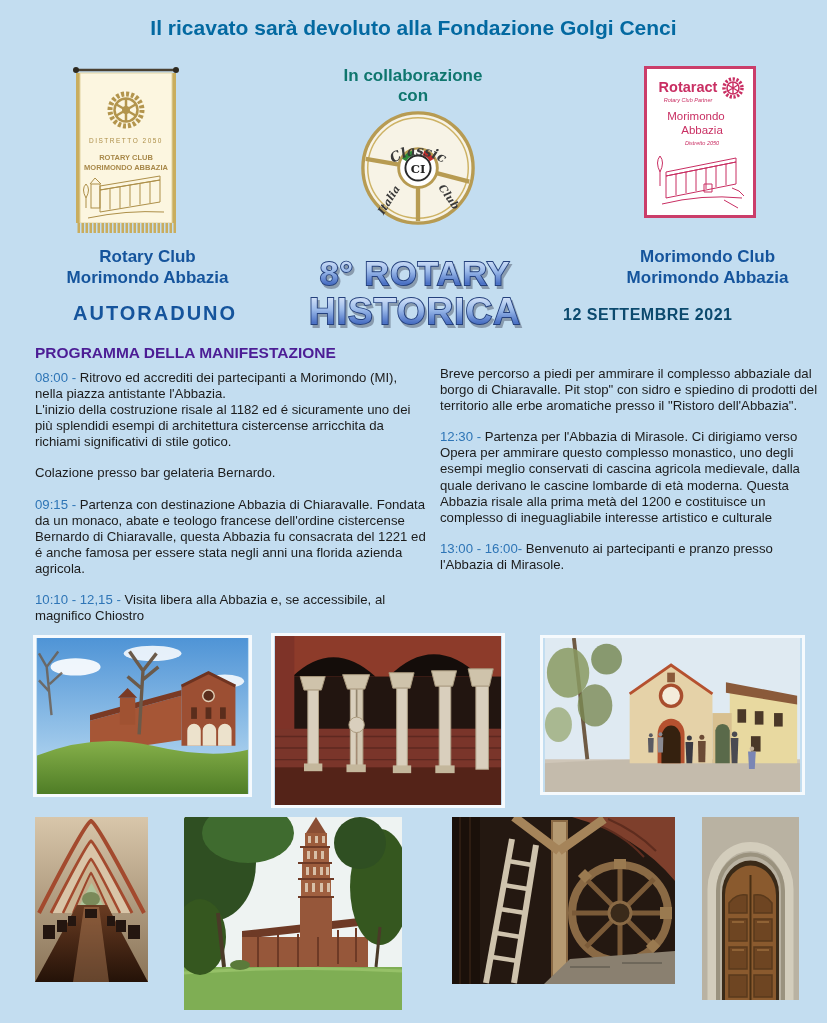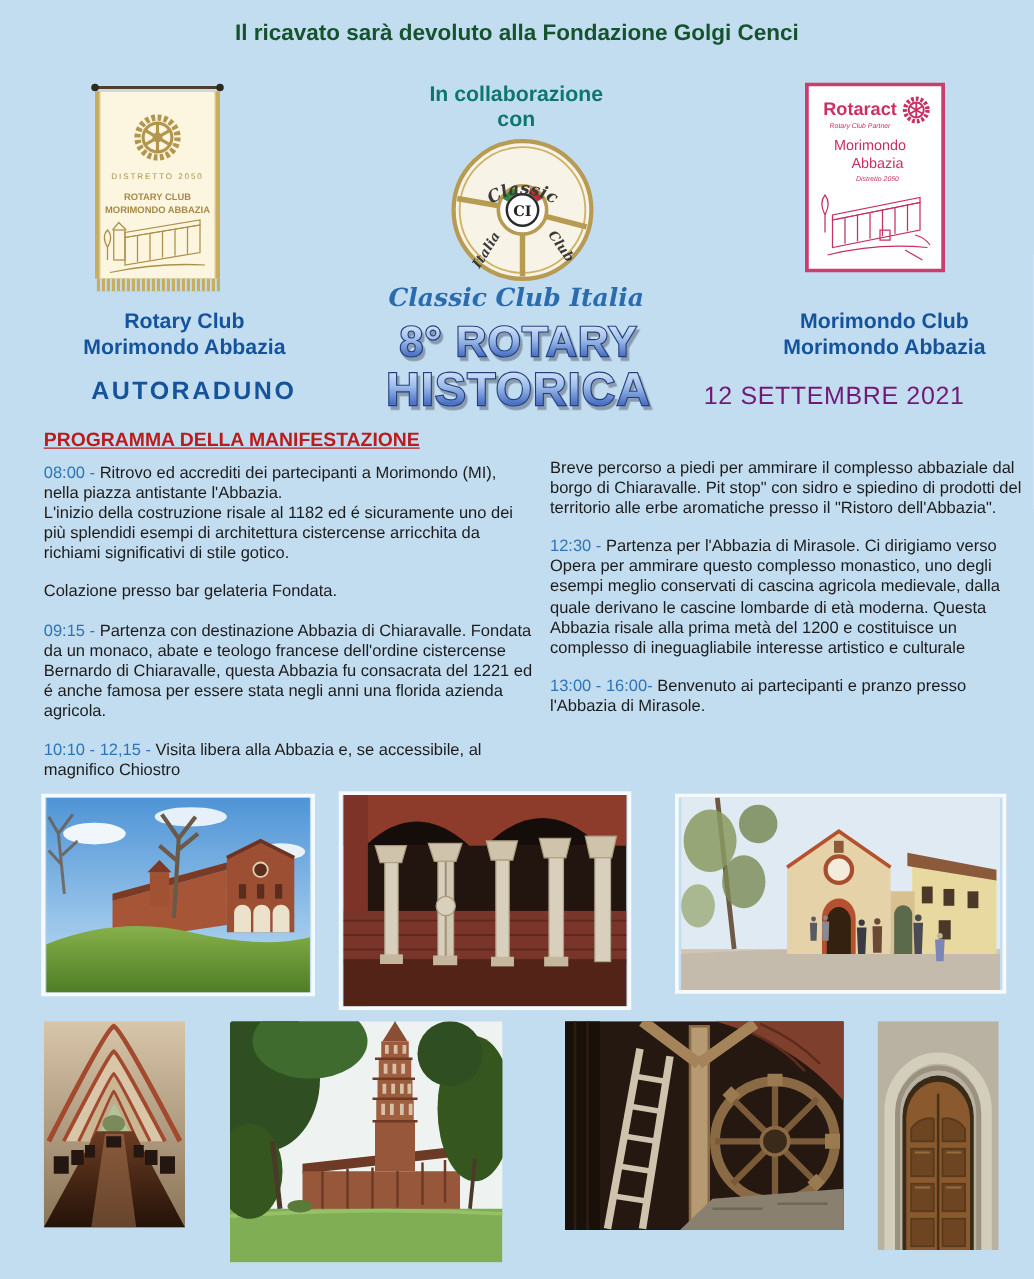--- a/index.html
+++ b/index.html
@@ -1,39 +1,39 @@
 <!DOCTYPE html>
 <html><head>
 <meta charset="utf-8">
 <style>
   html,body{margin:0;padding:0;background:#e9eef4;}
   .page{position:relative;width:827px;height:1023px;background:#c3ddf0;
         font-family:"Liberation Sans",sans-serif;overflow:hidden;}
   .top-title{position:absolute;top:16px;left:0;width:100%;text-align:center;
-        color:#14532d;font-size:18px;font-weight:bold;}
+        color:#0369a1;font-size:21px;font-weight:bold;}
   .collab{position:absolute;left:313px;top:66px;width:200px;text-align:center;
         color:#0f766e;font-size:17px;font-weight:bold;line-height:1.2;}
   .logo-caption{position:absolute;color:#15549c;font-weight:bold;font-size:17px;
         text-align:center;line-height:1.25;}
   .cap-rotary{left:40px;top:246px;width:215px;}
   .cap-rotaract{left:610px;top:246px;width:195px;}
   .script-caption{position:absolute;left:308px;top:226px;width:210px;text-align:center;
         color:#2a6cb0;font-size:20px;font-style:italic;font-weight:bold;
         font-family:"DejaVu Serif",serif;}
   .pennant-wrap{position:absolute;left:64px;top:64px;width:124px;height:180px;}
   .classic-wrap{position:absolute;left:360px;top:110px;width:116px;height:116px;}
   .rotaract-wrap{position:absolute;left:644px;top:66px;width:112px;height:152px;text-align:right;}
   .autoraduno{position:absolute;left:73px;top:302px;color:#15549c;
         font-size:20px;font-weight:bold;letter-spacing:2px;}
-  .event-date{position:absolute;left:563px;top:306px;color:#701a75;
-        font-size:20px;font-weight:normal;letter-spacing:0.5px;}
+  .event-date{position:absolute;left:563px;top:306px;color:#0c4a6e;
+        font-size:16px;font-weight:bold;letter-spacing:0.5px;}
   .title3d{position:absolute;left:280px;top:250px;width:270px;height:86px;
         filter:drop-shadow(2px 3px 0px rgba(90,100,120,0.55));}
-  .prog-heading{position:absolute;left:35px;top:344px;color:#b91c1c;
-        font-size:15.5px;font-weight:bold;text-decoration:underline;}
+  .prog-heading{position:absolute;left:35px;top:344px;color:#4c1d95;
+        font-size:15.5px;font-weight:bold;}
   .prog-col{position:absolute;font-size:13.2px;line-height:1.22;color:#1c1c1c;}
   .prog-left{left:35px;top:370px;width:392px;}
   .prog-right{left:440px;top:366px;width:380px;}
   .prog-item{margin:0 0 15px 0;white-space:pre-line;}
   .time{color:#2e75b6;font-weight:normal;white-space:normal;}
   .photo{position:absolute;box-sizing:border-box;}
   .photo svg{display:block;width:100%;height:100%;}
   .bordered{border:3px solid #f6fafd;}
 </style>
 </head>
@@ -98,21 +98,20 @@
       <path d="M65.64 44.5 A16.5 16.5 0 0 1 74.3 51.75" stroke="#c22b2b" stroke-width="5" fill="none"></path>
       <circle cx="60" cy="60" r="13" fill="#fff" stroke="#2a2a2a" stroke-width="2"></circle>
       <text x="60" y="65" text-anchor="middle" font-size="12" font-weight="bold" fill="#222" font-family="DejaVu Serif, serif">CI</text>
       <text font-size="14" font-style="italic" font-weight="bold" fill="#3a3a3a" font-family="DejaVu Serif, serif">
         <textPath href="#ccArc" startOffset="50%" text-anchor="middle">Classic</textPath>
       </text>
       <text x="33" y="95" transform="rotate(-58 33 95)" text-anchor="middle" font-size="11" font-style="italic" font-weight="bold" fill="#3a3a3a" font-family="DejaVu Serif, serif">Italia</text>
       <text x="89" y="92" transform="rotate(55 89 92)" text-anchor="middle" font-size="11" font-style="italic" font-weight="bold" fill="#3a3a3a" font-family="DejaVu Serif, serif">Club</text>
     </svg>
   </div>
-  <div class="script-caption">Classic Club Italia</div>
 
   <div class="rotaract-wrap">
     <svg viewBox="0 0 112 152">
       <rect x="1.5" y="1.5" width="109" height="149" fill="#ffffff" stroke="#cb3d6a" stroke-width="3"></rect>
       <text x="44" y="26" text-anchor="middle" font-size="14.5" font-weight="bold" fill="#c92f63">Rotaract</text>
       <g>
         <circle cx="89" cy="22" r="9" fill="none" stroke="#c92f63" stroke-width="3.5" stroke-dasharray="2.2,1.6"></circle>
         <circle cx="89" cy="22" r="6" fill="#fff" stroke="#c92f63" stroke-width="1.6"></circle>
         <path d="M89 16 V28 M84 19 L94 25 M84 25 L94 19" stroke="#c92f63" stroke-width="1.4"></path>
       </g>
@@ -147,21 +146,21 @@
     </defs>
     <text x="135" y="35" text-anchor="middle" font-size="34" font-weight="bold" letter-spacing="1" fill="url(#tg)" stroke="#24407c" stroke-width="1.8" paint-order="stroke">8° ROTARY</text>
     <text x="135" y="74" text-anchor="middle" font-size="37" font-weight="bold" letter-spacing="1" fill="url(#tg)" stroke="#24407c" stroke-width="1.8" paint-order="stroke">HISTORICA</text>
   </svg>
   <div class="event-date">12 SETTEMBRE 2021</div>
 
   <div class="prog-heading">PROGRAMMA DELLA MANIFESTAZIONE</div>
   <div class="prog-col prog-left" id="prog-left">
       <p class="prog-item"><span class="time">08:00 - </span>Ritrovo ed accrediti dei partecipanti a Morimondo (MI), nella piazza antistante l'Abbazia.
 L'inizio della costruzione risale al 1182 ed é sicuramente uno dei più splendidi esempi di architettura cistercense arricchita da richiami significativi di stile gotico.</p>
-      <p class="prog-item">Colazione presso bar gelateria Fondata.</p>
+      <p class="prog-item">Colazione presso bar gelateria Bernardo.</p>
       <p class="prog-item"><span class="time">09:15 - </span>Partenza con destinazione Abbazia di Chiaravalle. Fondata da un monaco, abate e teologo francese dell'ordine cistercense Bernardo di Chiaravalle, questa Abbazia fu consacrata del 1221 ed é anche famosa per essere stata negli anni una florida azienda agricola.</p>
       <p class="prog-item"><span class="time">10:10 - 12,15 - </span>Visita libera alla Abbazia e, se accessibile, al magnifico Chiostro</p>
     </div>
   <div class="prog-col prog-right" id="prog-right">
       <p class="prog-item">Breve percorso a piedi per ammirare il complesso abbaziale dal borgo di Chiaravalle. Pit stop" con sidro e spiedino di prodotti del territorio alle erbe aromatiche presso il "Ristoro dell'Abbazia".</p>
       <p class="prog-item"><span class="time">12:30 - </span>Partenza per l'Abbazia di Mirasole. Ci dirigiamo verso Opera per ammirare questo complesso monastico, uno degli esempi meglio conservati di cascina agricola medievale, dalla quale derivano le cascine lombarde di età moderna. Questa Abbazia risale alla prima metà del 1200 e costituisce un complesso di ineguagliabile interesse artistico e culturale</p>
       <p class="prog-item"><span class="time">13:00 - 16:00- </span>Benvenuto ai partecipanti e pranzo presso l'Abbazia di Mirasole.</p>
     </div>
 
   <div class="photo bordered" style="left:33px;top:635px;width:219px;height:162px;">

